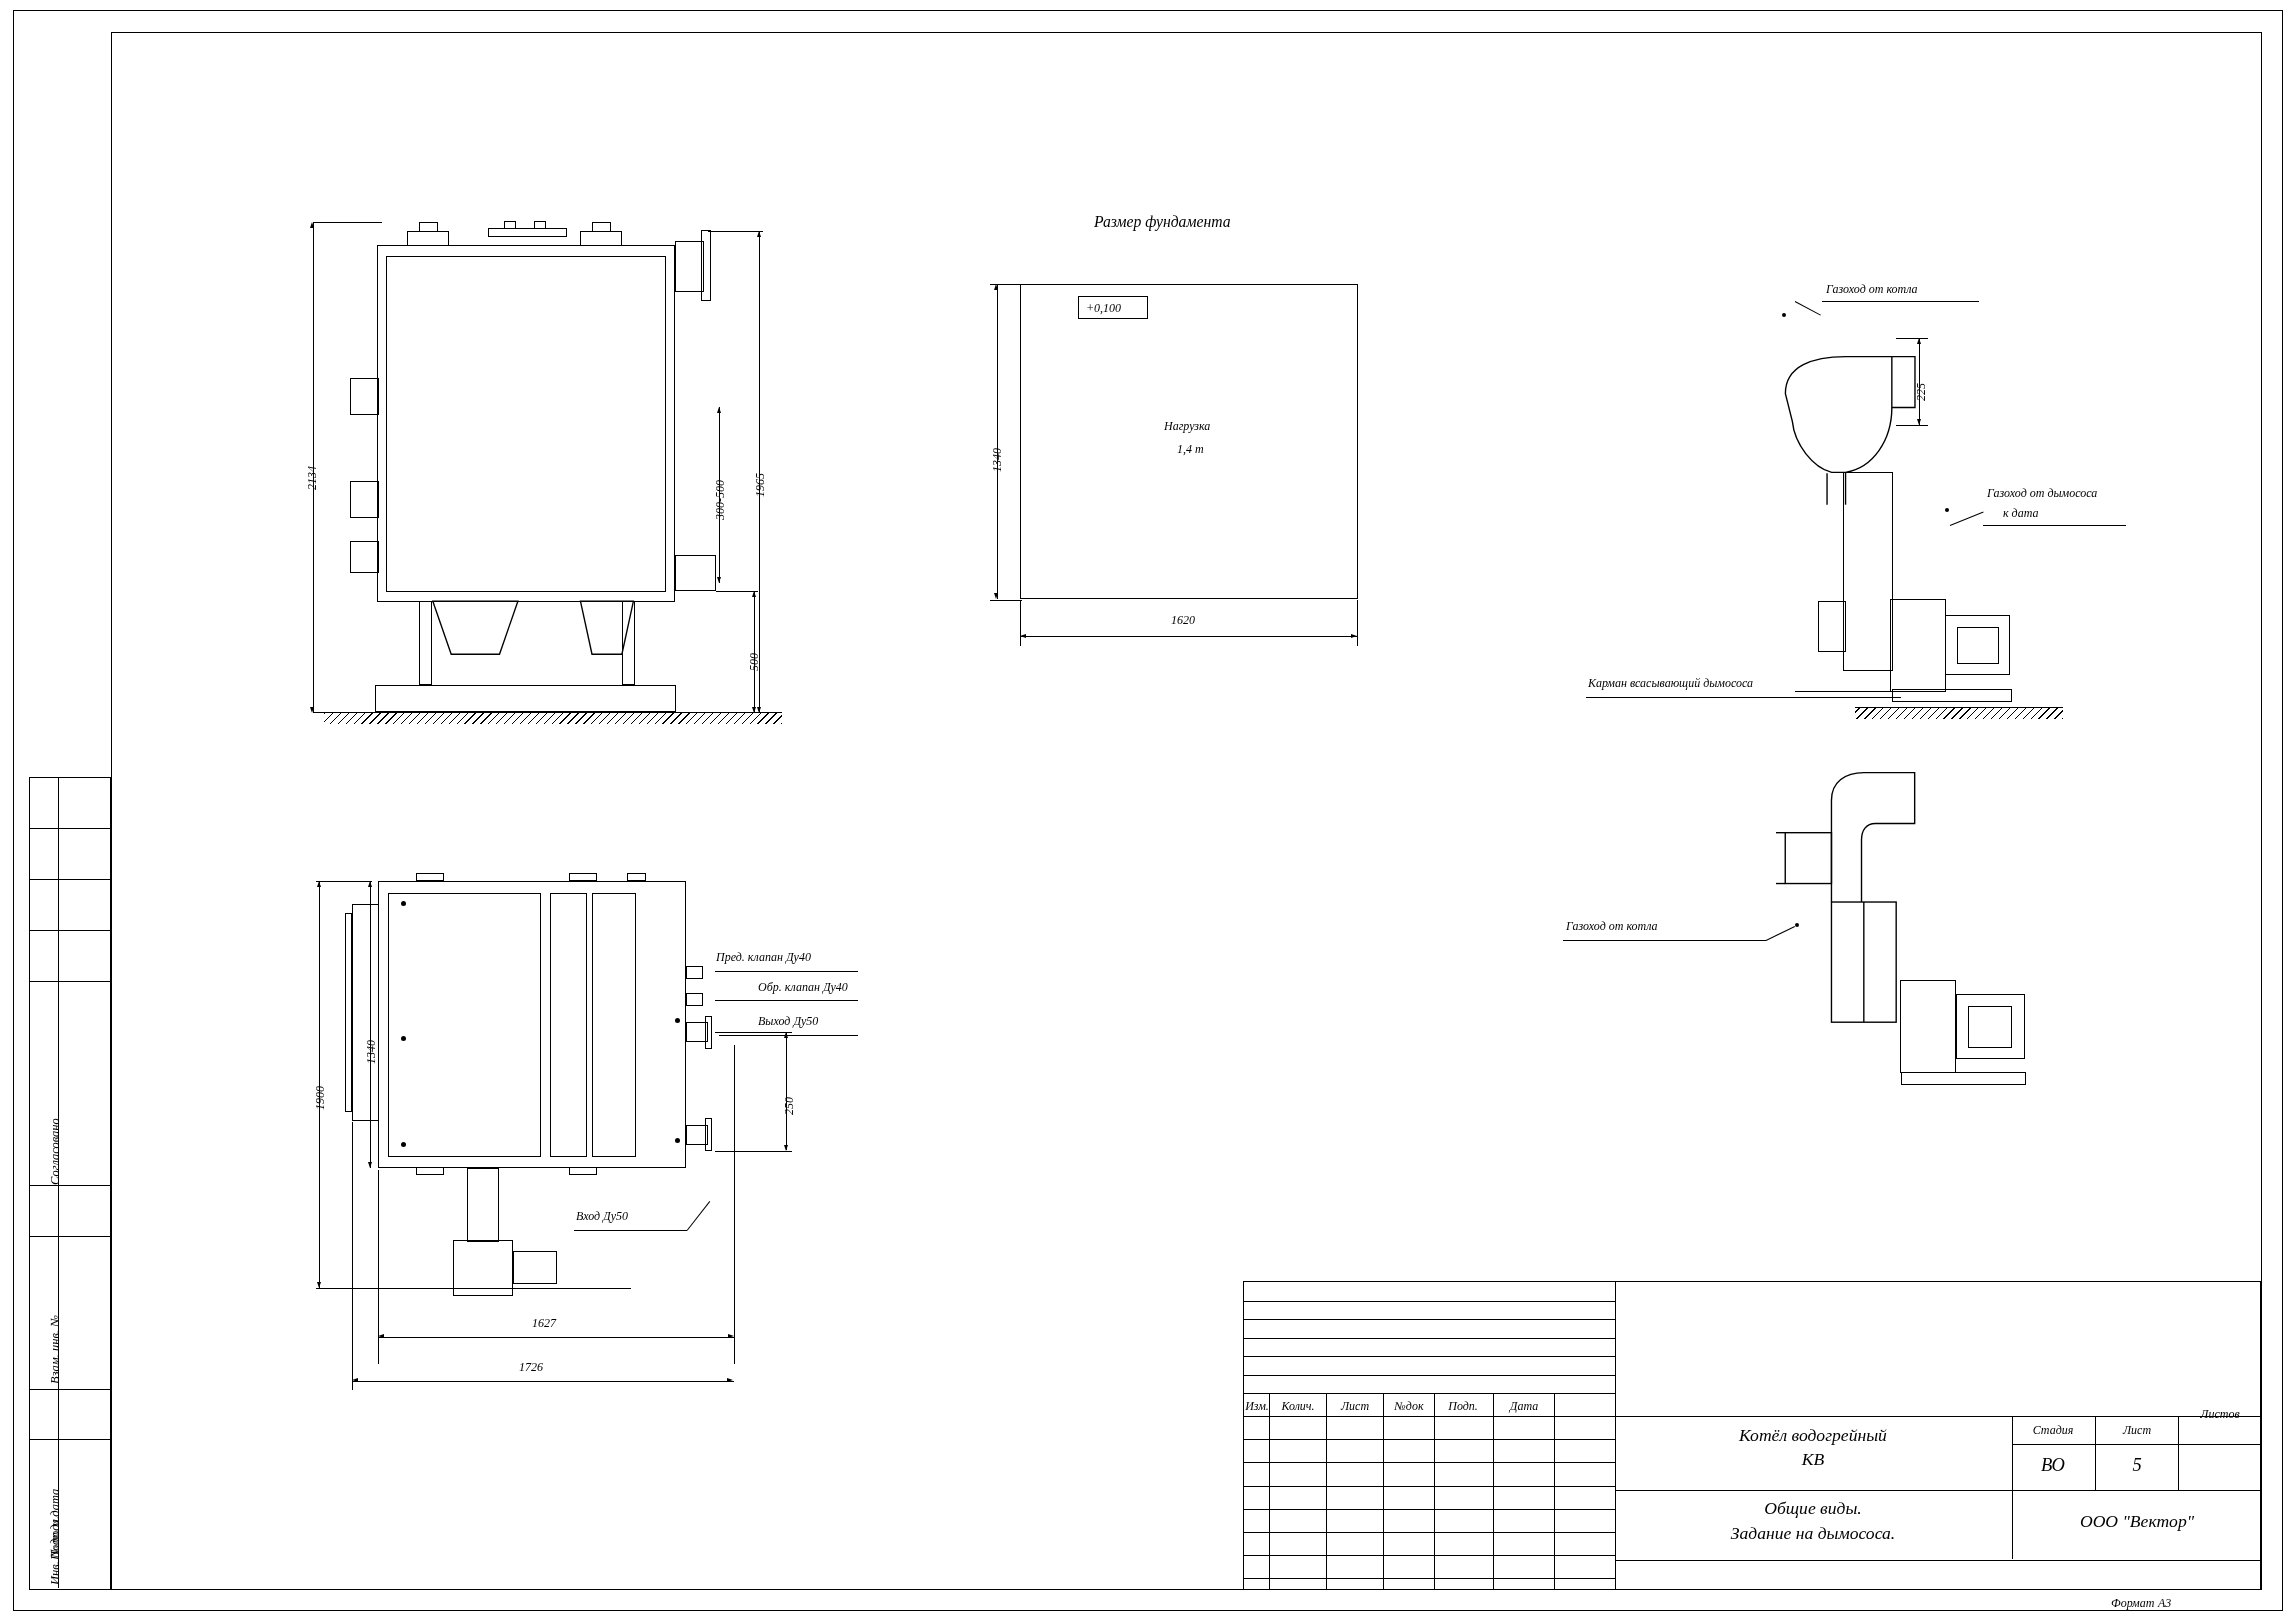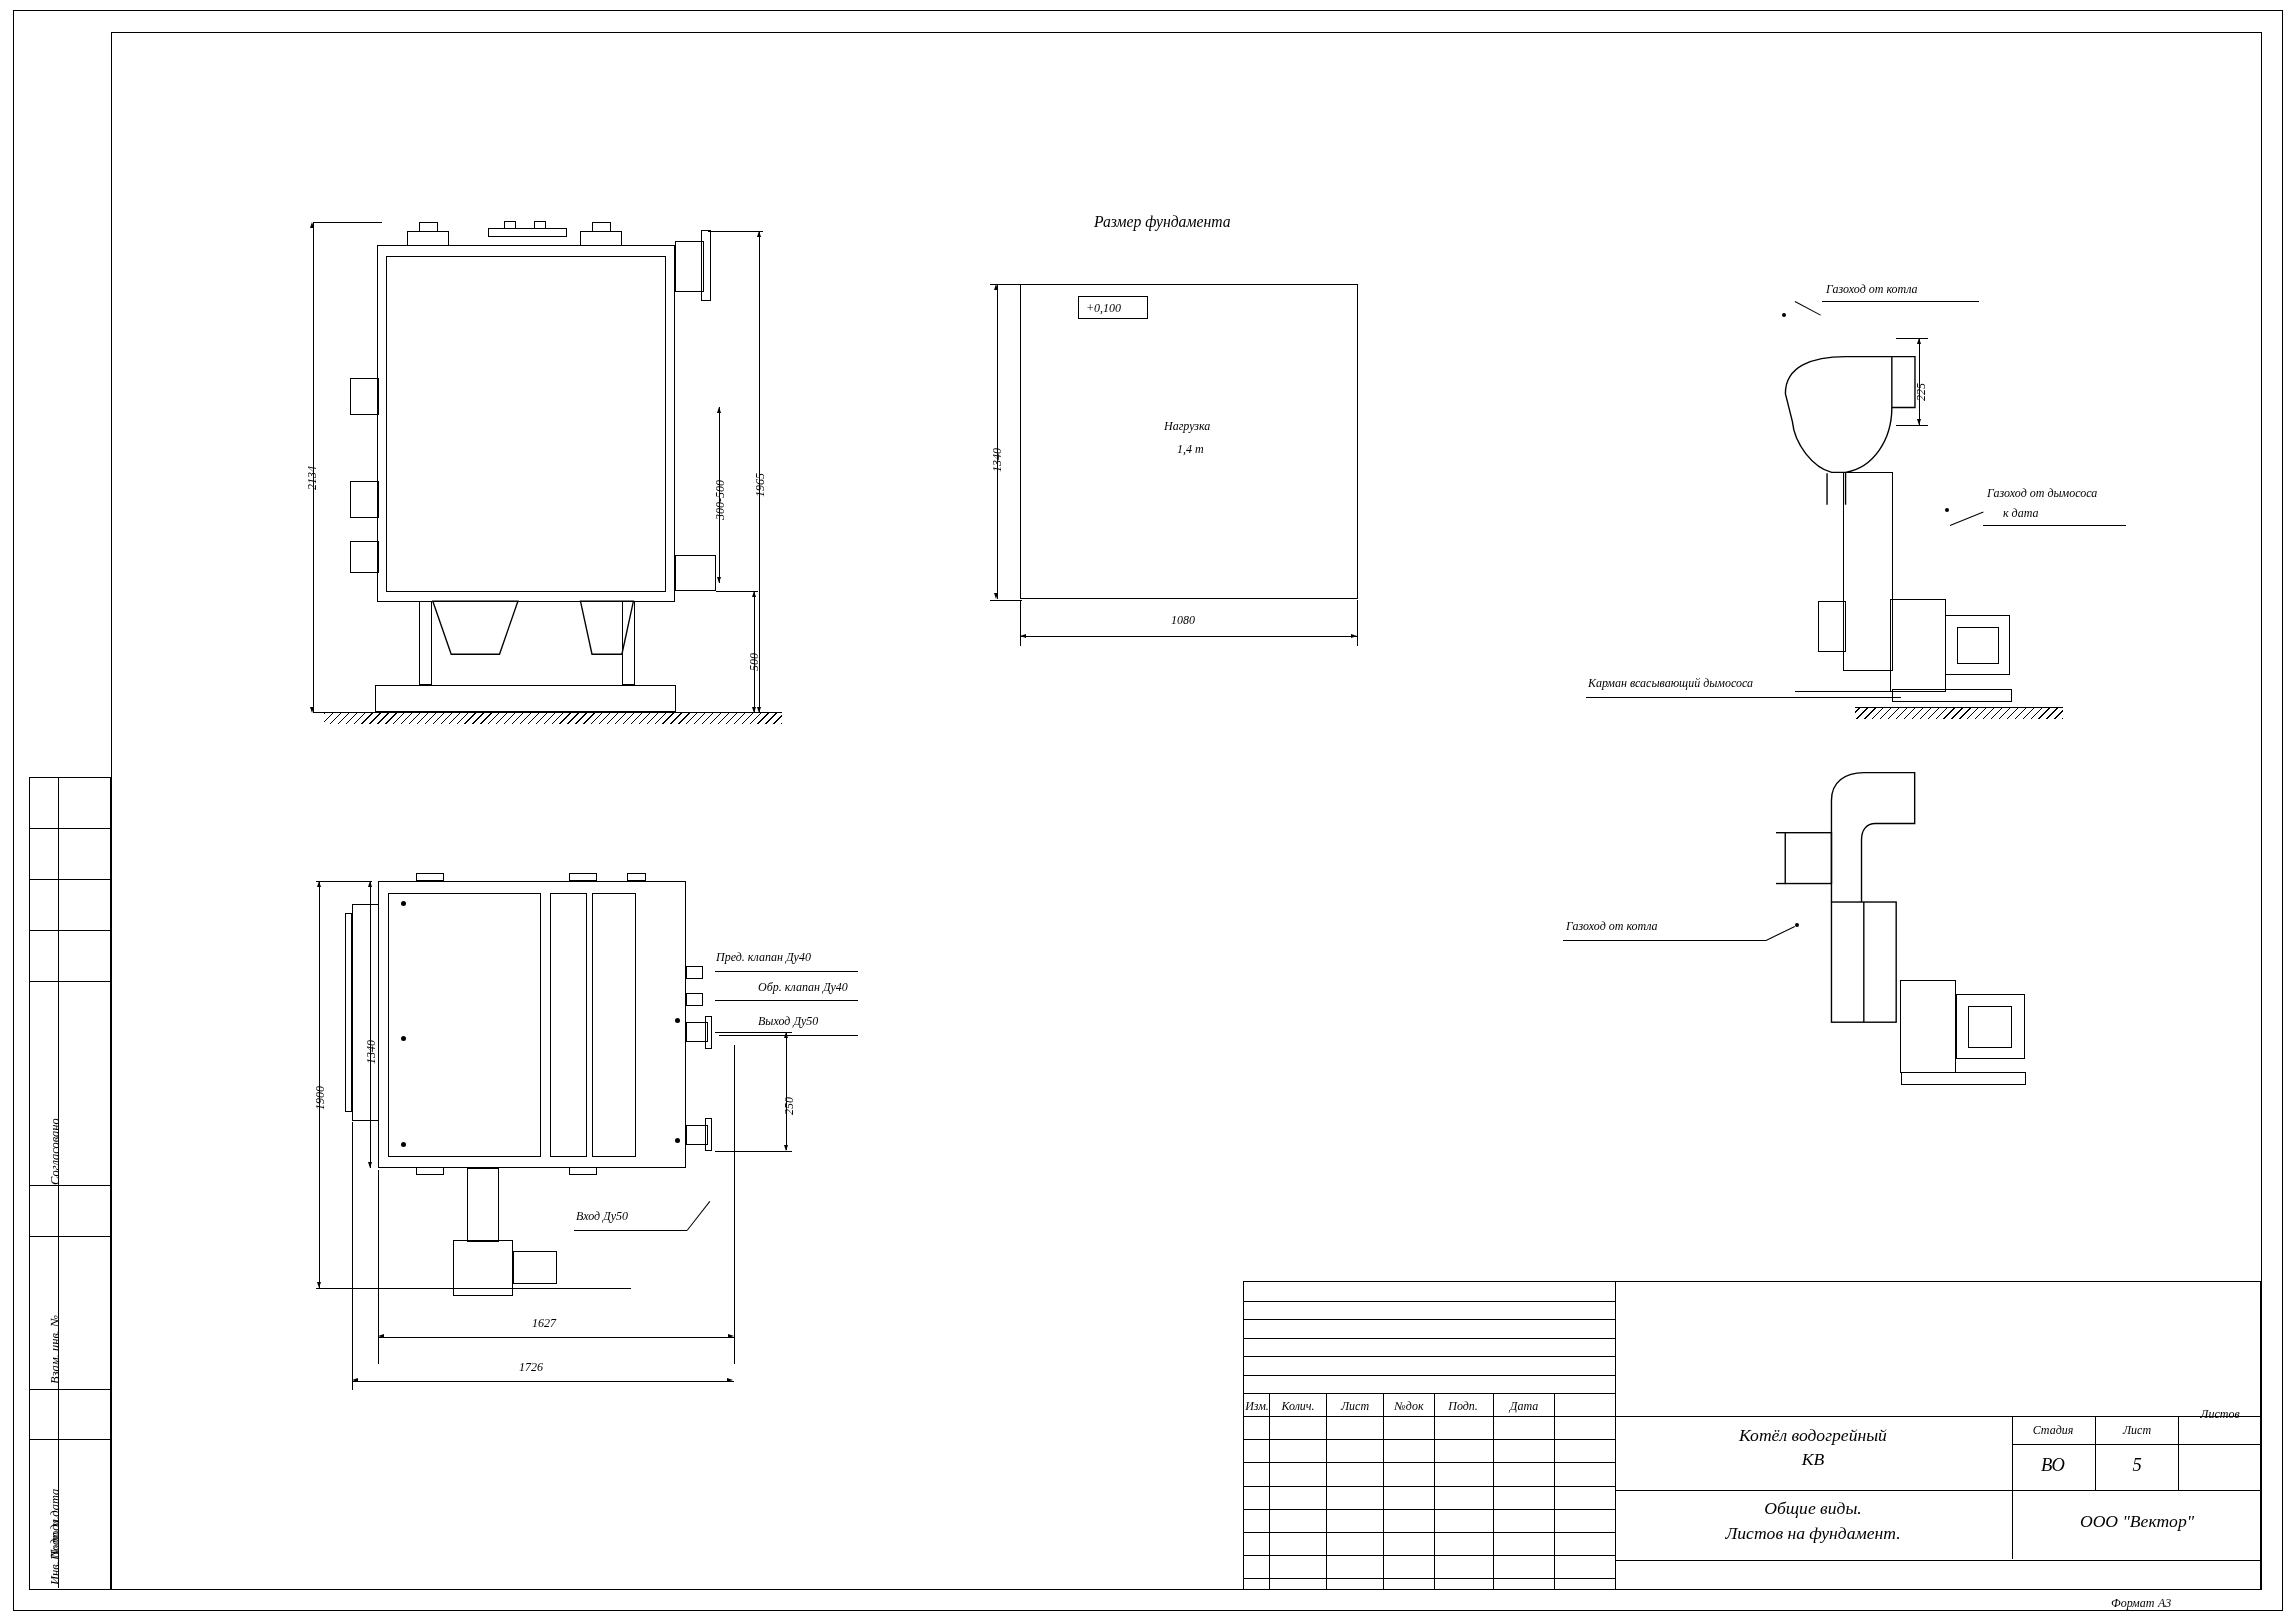--- a/index.html
+++ b/index.html
@@ -228,21 +228,21 @@
     <span class="txt" style="left:1086px;top:301px;">+0,100</span>
 
     <span class="txt" style="left:1164px;top:419px;">Нагрузка</span>
     <span class="txt" style="left:1177px;top:442px;">1,4 т</span>
 
     <div class="ln hln" style="left:1020px;top:636px;width:338px;"></div>
     <div class="arw arw-l" style="left:1020px;top:634px;"></div>
     <div class="arw arw-r" style="left:1351px;top:634px;"></div>
     <div class="ln vln" style="left:1020px;top:600px;height:46px;"></div>
     <div class="ln vln" style="left:1357px;top:600px;height:46px;"></div>
-    <span class="txt" style="left:1171px;top:613px;">1080</span>
+    <span class="txt" style="left:1171px;top:613px;">1620</span>
 
     <div class="ln vln" style="left:997px;top:284px;height:315px;"></div>
     <div class="arw arw-u" style="left:994px;top:284px;"></div>
     <div class="arw arw-d" style="left:994px;top:593px;"></div>
     <div class="ln hln" style="left:990px;top:284px;width:32px;"></div>
     <div class="ln hln" style="left:990px;top:600px;width:32px;"></div>
     <span class="txt rot90" style="left:990px;top:472px;">1340</span>
   </div>
 
   <div>
@@ -428,21 +428,21 @@
 
     <div class="tb-line" style="left:768px;top:134px;width:1.4px;height:143px;"></div>
     <div class="tb-line" style="left:768px;top:162px;width:249px;height:1.4px;"></div>
     <div class="tb-line" style="left:851px;top:134px;width:1.4px;height:74px;"></div>
     <div class="tb-line" style="left:934px;top:134px;width:1.4px;height:74px;"></div>
 
     <span class="tb-txt tb-big c" style="left:569px;top:143px;">Котёл водогрейный</span>
     <span class="tb-txt tb-big c" style="left:569px;top:167px;">КВ</span>
 
     <span class="tb-txt tb-big c" style="left:569px;top:216px;text-align:center;">Общие виды.</span>
-    <span class="tb-txt tb-big c" style="left:569px;top:241px;">Листов на фундамент.</span>
+    <span class="tb-txt tb-big c" style="left:569px;top:241px;">Задание на дымососа.</span>
 
     <span class="tb-txt c" style="left:809px;top:141px;">Стадия</span>
     <span class="tb-txt c" style="left:893px;top:141px;">Лист</span>
     <span class="tb-txt c" style="left:976px;top:125px;">Листов</span>
 
     <span class="tb-txt tb-num c" style="left:809px;top:173px;">ВО</span>
     <span class="tb-txt tb-num c" style="left:893px;top:173px;">5</span>
     <span class="tb-txt tb-num c" style="left:976px;top:173px;"></span>
 
     <span class="tb-txt tb-big c" style="left:893px;top:229px;">ООО "Вектор"</span>

